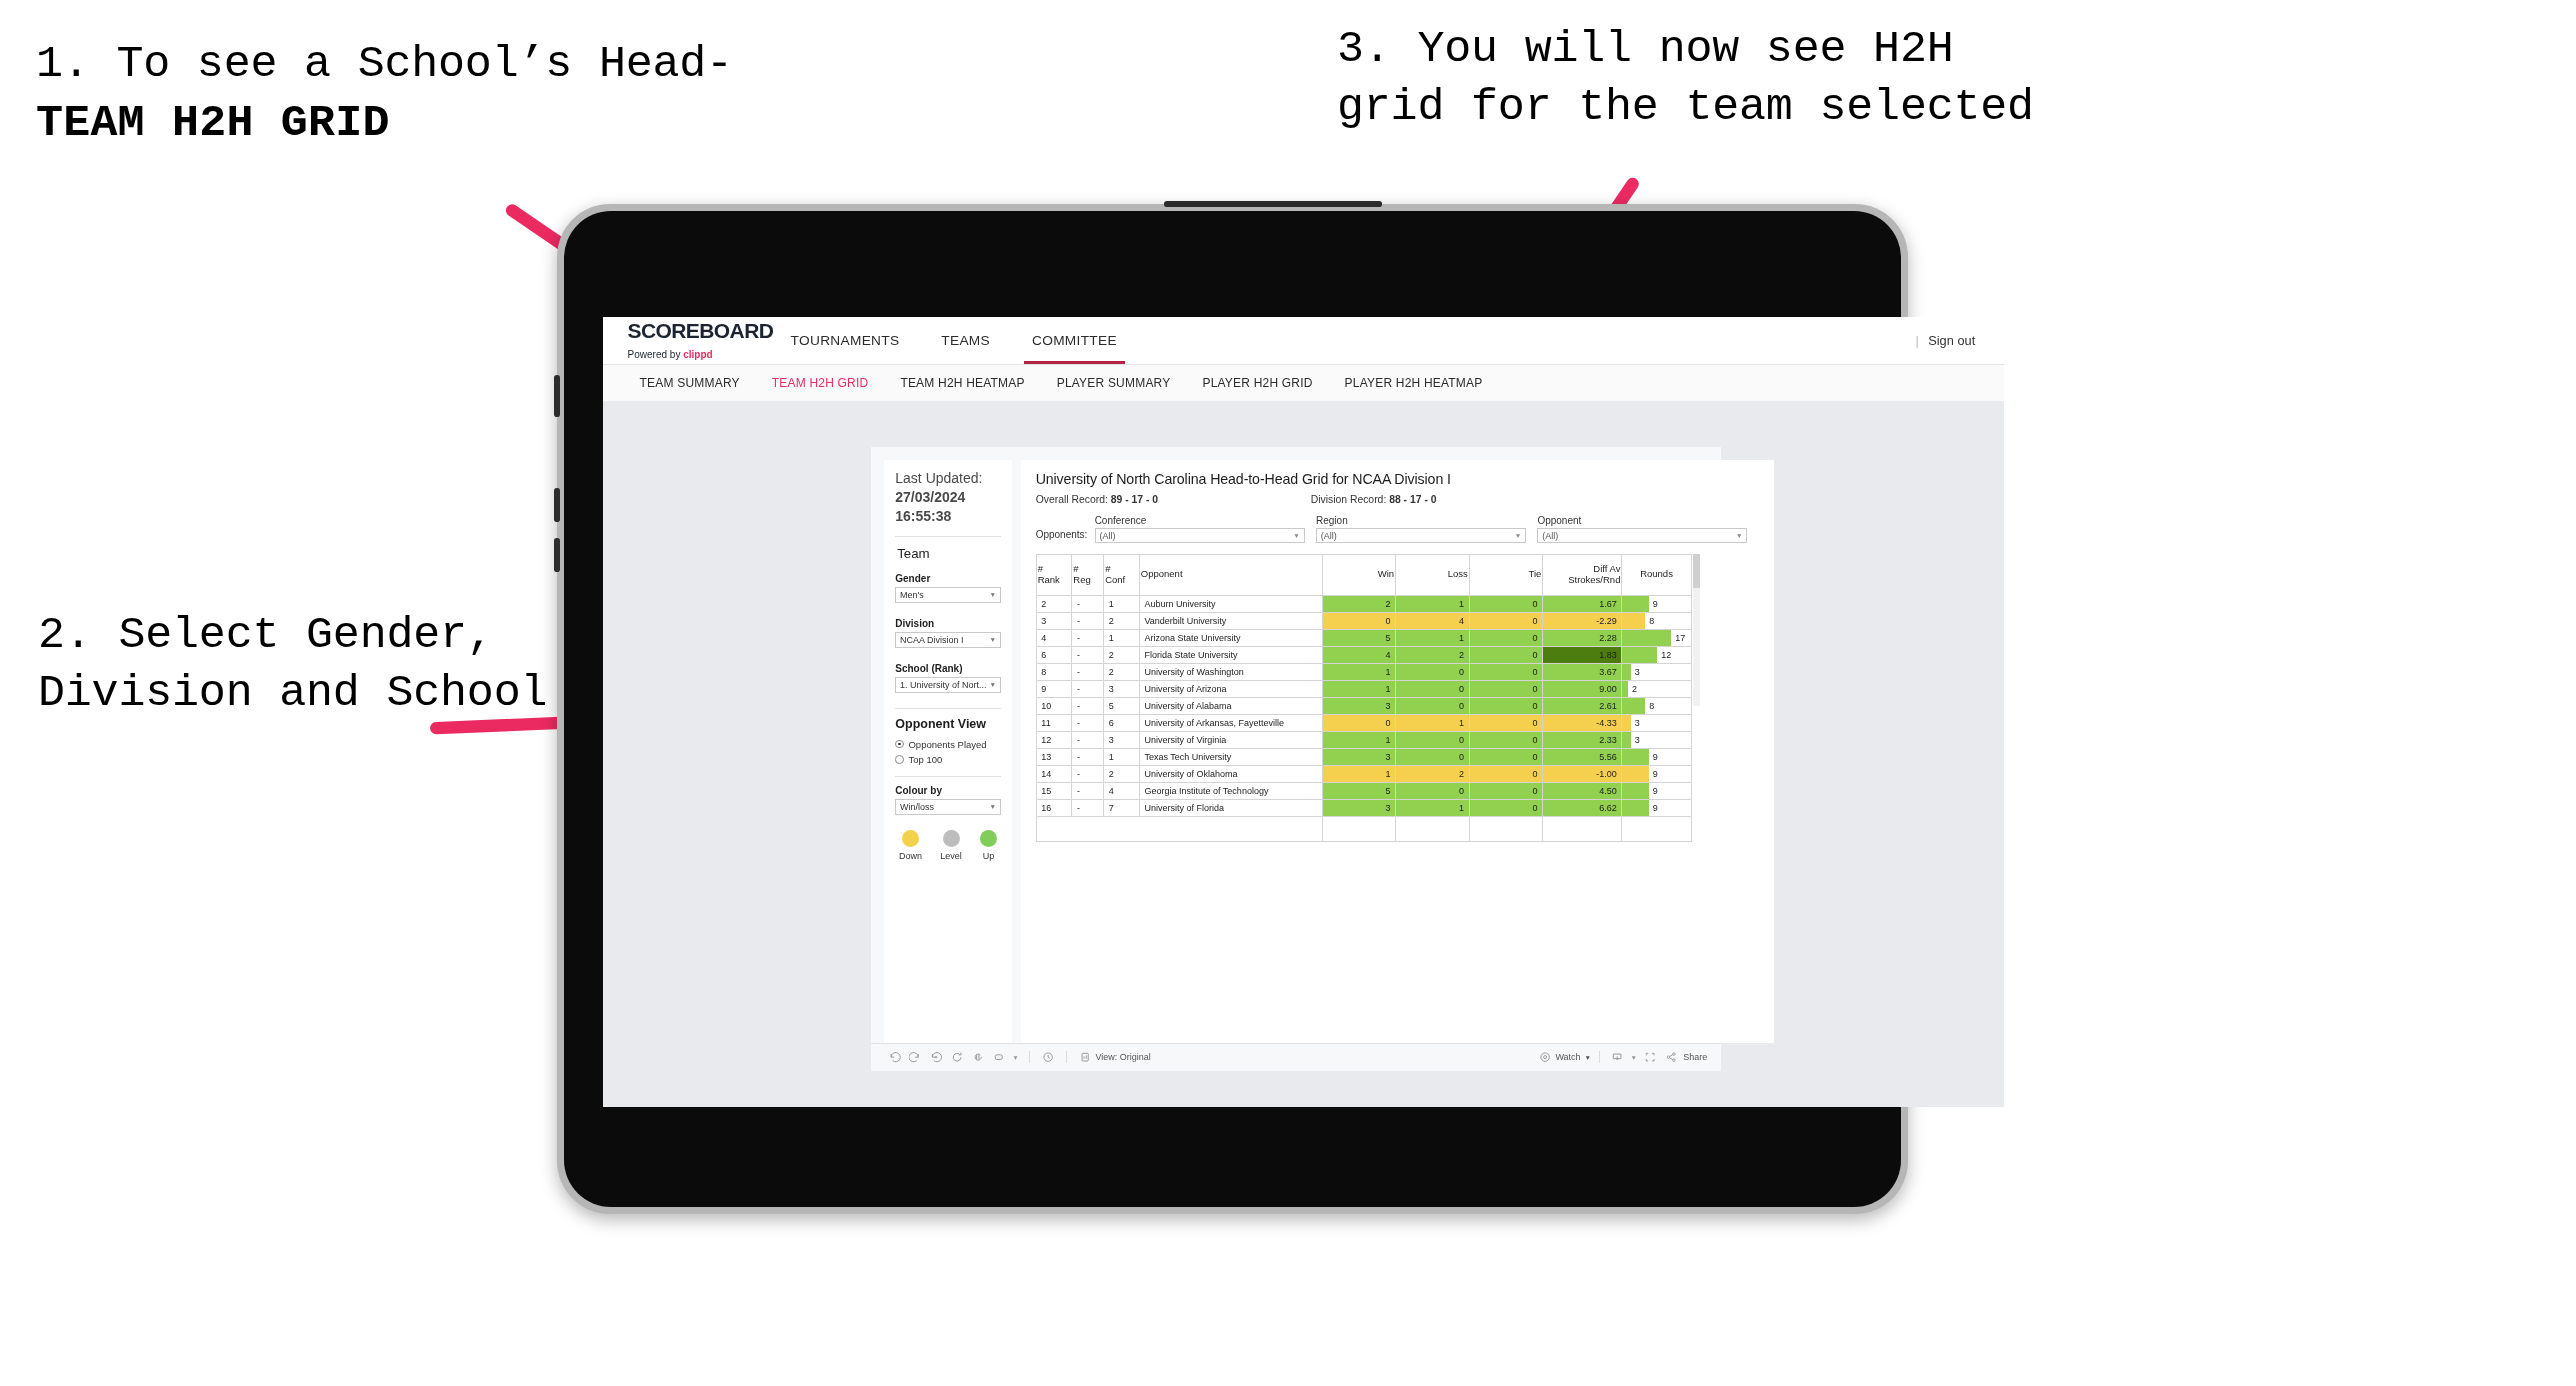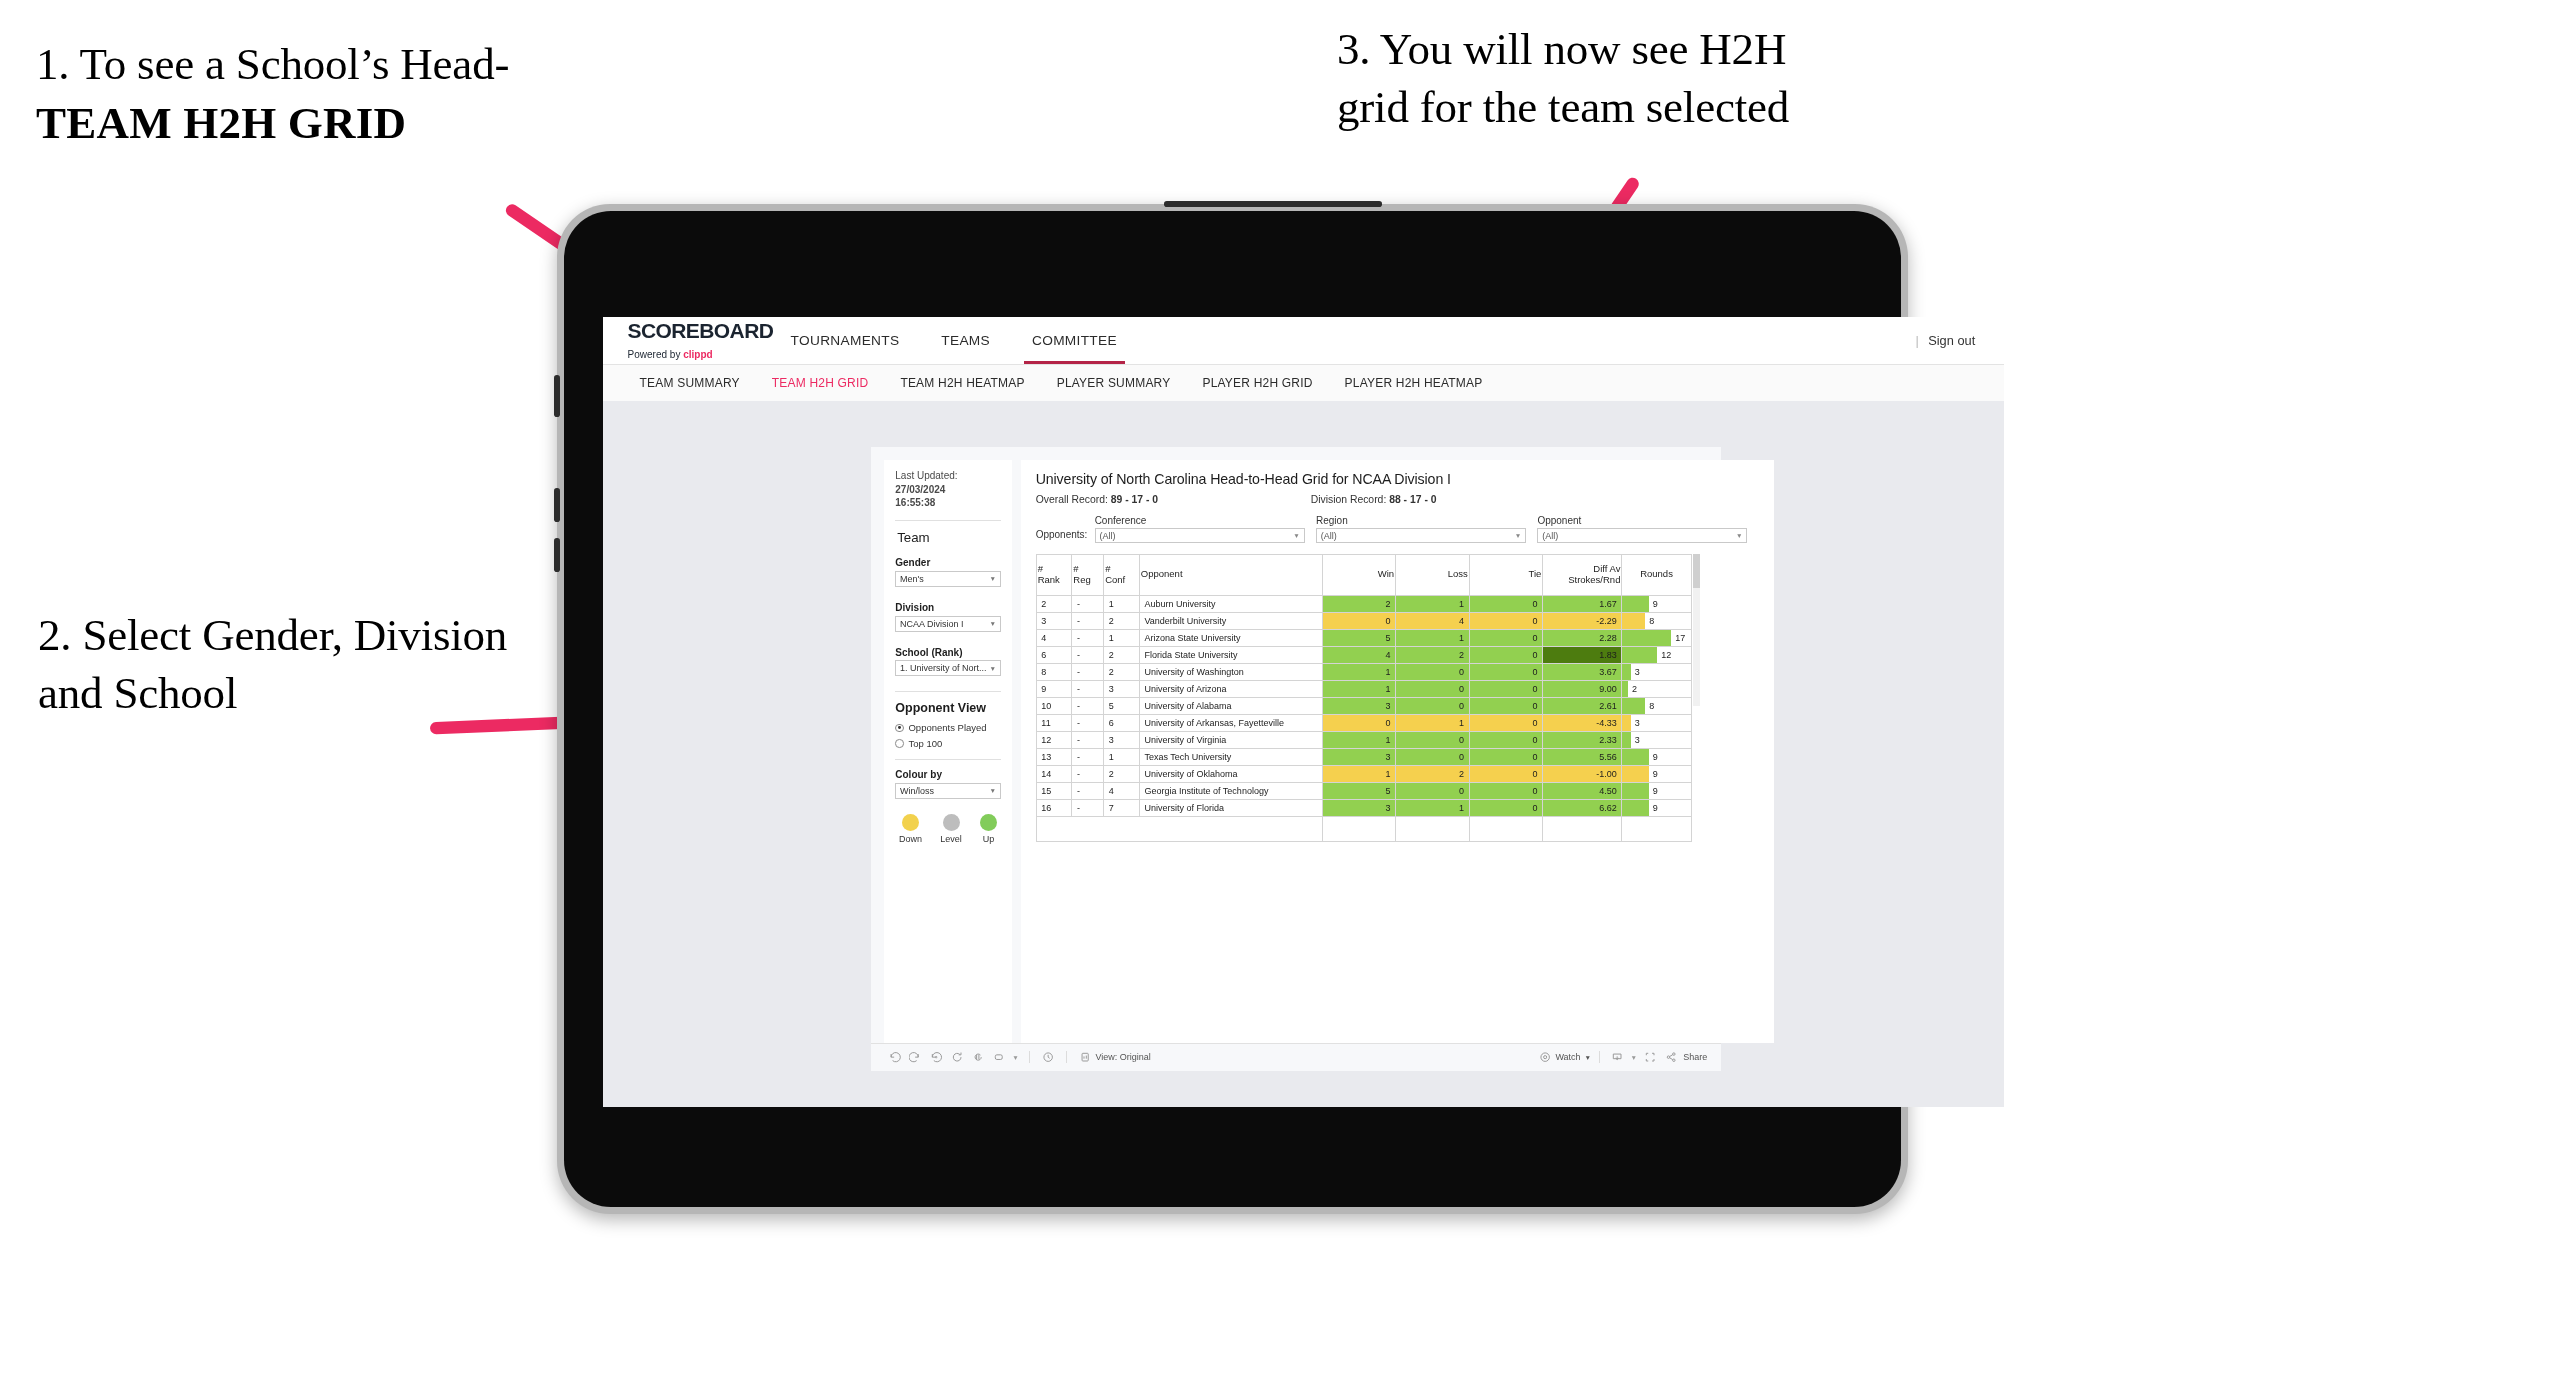--- a/index.html
+++ b/index.html
@@ -3,21 +3,21 @@
 <meta charset="utf-8">
 <style>
   html,body{margin:0;padding:0;}
   body{
     width:2576px;height:1386px;background:#ffffff;
     font-family:"Liberation Sans", sans-serif;
     overflow:hidden;position:relative;
   }
   
   .anno{position:absolute;color:#000;font-size:45px;line-height:1.28;
-        letter-spacing:-0.2px;font-family:Liberation Serif, serif;}
+        letter-spacing:-0.2px;font-family:Liberation Mono, monospace;}
   #anno1{left:36px;top:36px;width:787px;}
   #anno1 .strong{font-weight:bold;display:block;margin-top:1.9px;letter-spacing:0.2px;}
   #anno2{left:38px;top:607px;width:531px;}
   #anno3{left:1337px;top:21px;width:758px;}
   svg.arrows{position:absolute;left:0;top:0;width:2576px;height:1386px;pointer-events:none;}
 
   
   #tablet{position:absolute;left:557px;top:204px;width:1351px;height:1010px;
           background:#b6b6b6;border-radius:53px;
           box-shadow:0 5.7px 17px rgba(0,0,0,.28);}
@@ -54,21 +54,21 @@
 
   
   .workspace{position:absolute;left:0;right:0;top:84px;bottom:0;background:#e9eaee;}
   .sheet{position:absolute;left:268px;top:46px;width:850px;height:624px;
          background:#f7f8fa;display:flex;flex-direction:column;}
   .sheet-body{flex:1;display:flex;padding:13.3px 0 0 0;}
 
   
   .fcard{width:146px;margin-left:13.3px;background:#fff;padding:9.5px 11.4px 15px 11.4px;
          box-sizing:border-box;}
-  .updated{font-size:10px;color:#4a4a4a;line-height:1.35;}
+  .updated{font-size:14px;color:#4a4a4a;line-height:1.35;}
   .updated b{font-weight:bold;}
   .hr{height:0.9px;background:#e0e0e0;margin:10.4px 0 8.5px 0;}
   .sec-title{font-size:13.3px;color:#1d1d1d;margin:2.8px 0 12.3px 1.9px;}
   .f-label{font-size:10px;font-weight:bold;color:#1d1d1d;margin-bottom:2.8px;}
   .sel{height:16px;border:0.9px solid #c9c9c9;background:#fff;display:flex;
        align-items:center;font-size:9px;color:#333;padding:0 3.8px;
        box-sizing:border-box;position:relative;margin-bottom:15px;cursor:pointer;}
   .sel .cv{white-space:nowrap;overflow:hidden;text-overflow:ellipsis;flex:1;}
   .sel .ar{font-size:6.6px;color:#777;margin-left:2.8px;}
   .ov-title{font-size:12.5px;font-weight:bold;color:#1d1d1d;margin:1.9px 0 7.6px 0;}

